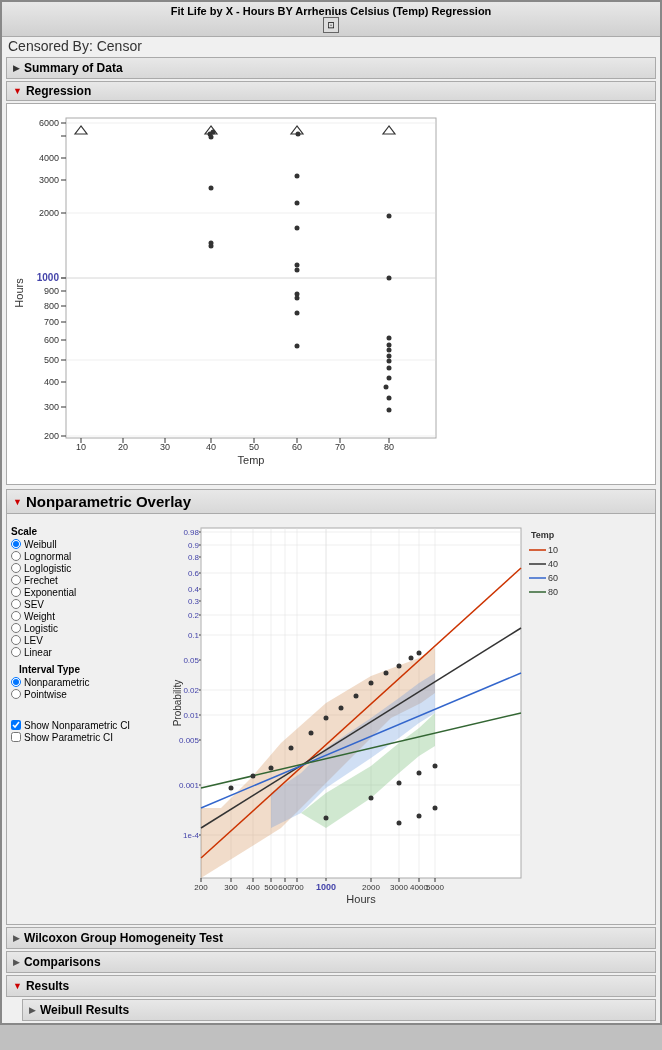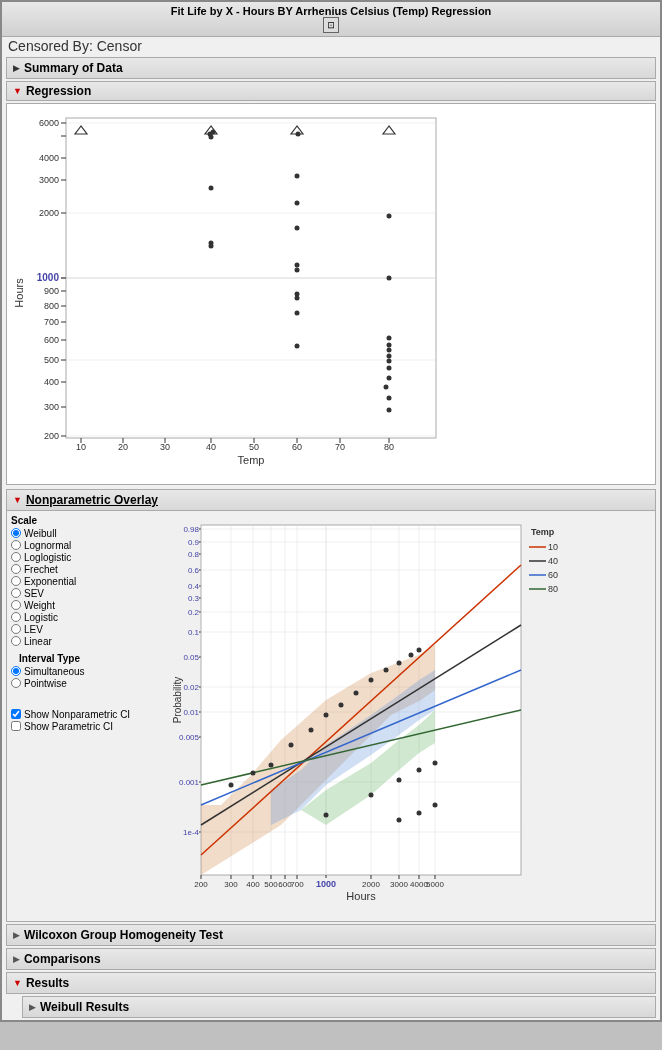--- a/index.html
+++ b/index.html
@@ -87,21 +87,21 @@
       padding: 4px;
     }
     .controls-panel {
       width: 160px;
       font-size: 10px;
       padding-right: 4px;
     }
     .controls-panel .control-group-label {
       font-weight: bold;
       margin-bottom: 2px;
-      margin-top: 0;
+      margin-top: 8px;
     }
     .radio-item, .checkbox-item {
       display: flex;
       align-items: flex-start;
       margin-bottom: 1px;
     }
     .radio-item input, .checkbox-item input {
       margin-right: 3px;
       width: 10px;
       height: 10px;
@@ -271,21 +271,21 @@
         <circle cx="378" cy="302" r="2.5" fill="#333"></circle>
         <circle cx="378" cy="270" r="2.5" fill="#333"></circle>
         <circle cx="375" cy="279" r="2.5" fill="#333"></circle>
       </svg>
     </div>
   </div>
 
   <div style="margin:4px 4px 2px 4px; border:1px solid #aaa;">
     <div class="nonparam-header">
       <span style="font-size:9px; margin-right:4px; color:#cc0000;">▼</span>
-      <span style="font-size:12px; font-weight:bold;text-decoration:underline;">Nonparametric Overlay</span>
+      <span style="font-size:15px; font-weight:bold;">Nonparametric Overlay</span>
     </div>
     <div class="nonparam-body">
 
       <div class="controls-panel">
         <div class="control-group-label">Scale</div>
         <div class="radio-item">
           <input type="radio" name="scale" checked="" style="">
           <span>Weibull</span>
         </div>
         <div class="radio-item">
@@ -321,21 +321,21 @@
           <span>LEV</span>
         </div>
         <div class="radio-item">
           <input type="radio" name="scale" style="">
           <span>Linear</span>
         </div>
 
         <div class="control-group-label" style="margin-top:6px;padding-left:8px;">Interval Type</div>
         <div class="radio-item">
           <input type="radio" name="interval" checked="" style="">
-          <span>Simultaneous</span>
+          <span>Nonparametric</span>
         </div>
         <div class="radio-item">
           <input type="radio" name="interval" style="">
           <span>Pointwise</span>
         </div>
 
         <div class="checkbox-item" style="margin-top:20px;">
           <input type="checkbox" checked="" style="">
           <span>Show Nonparametric CI</span>
         </div>

